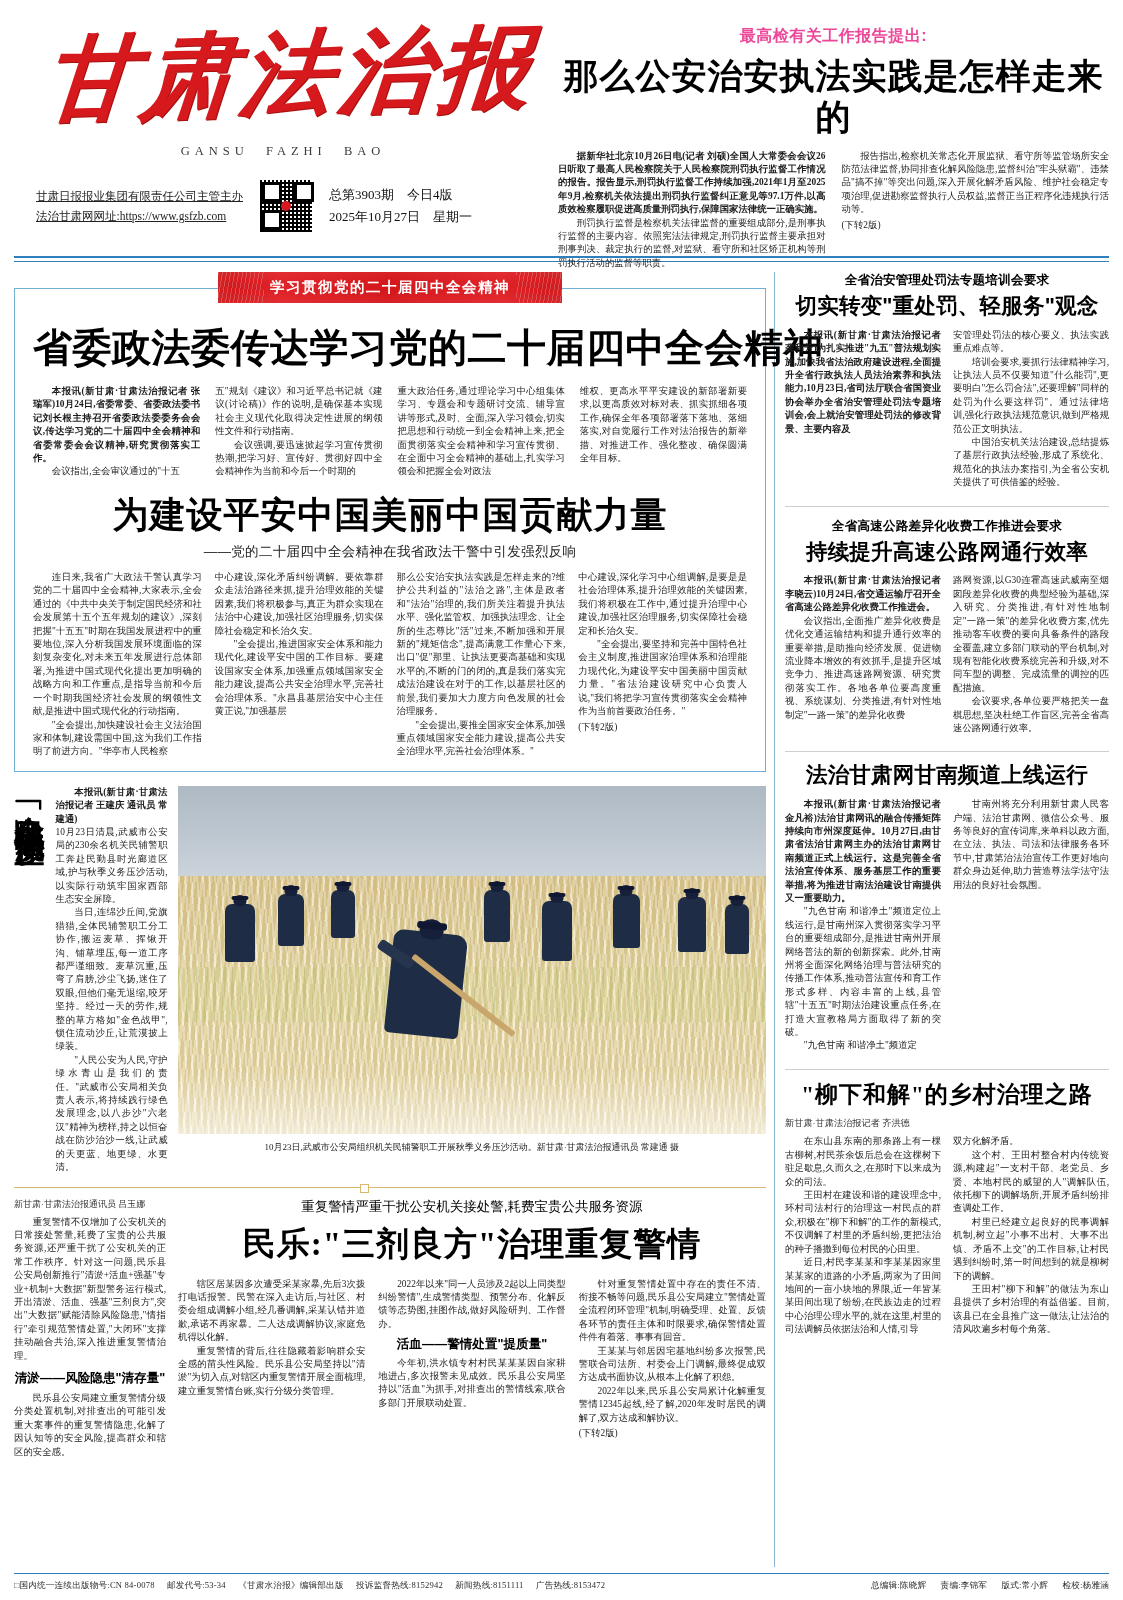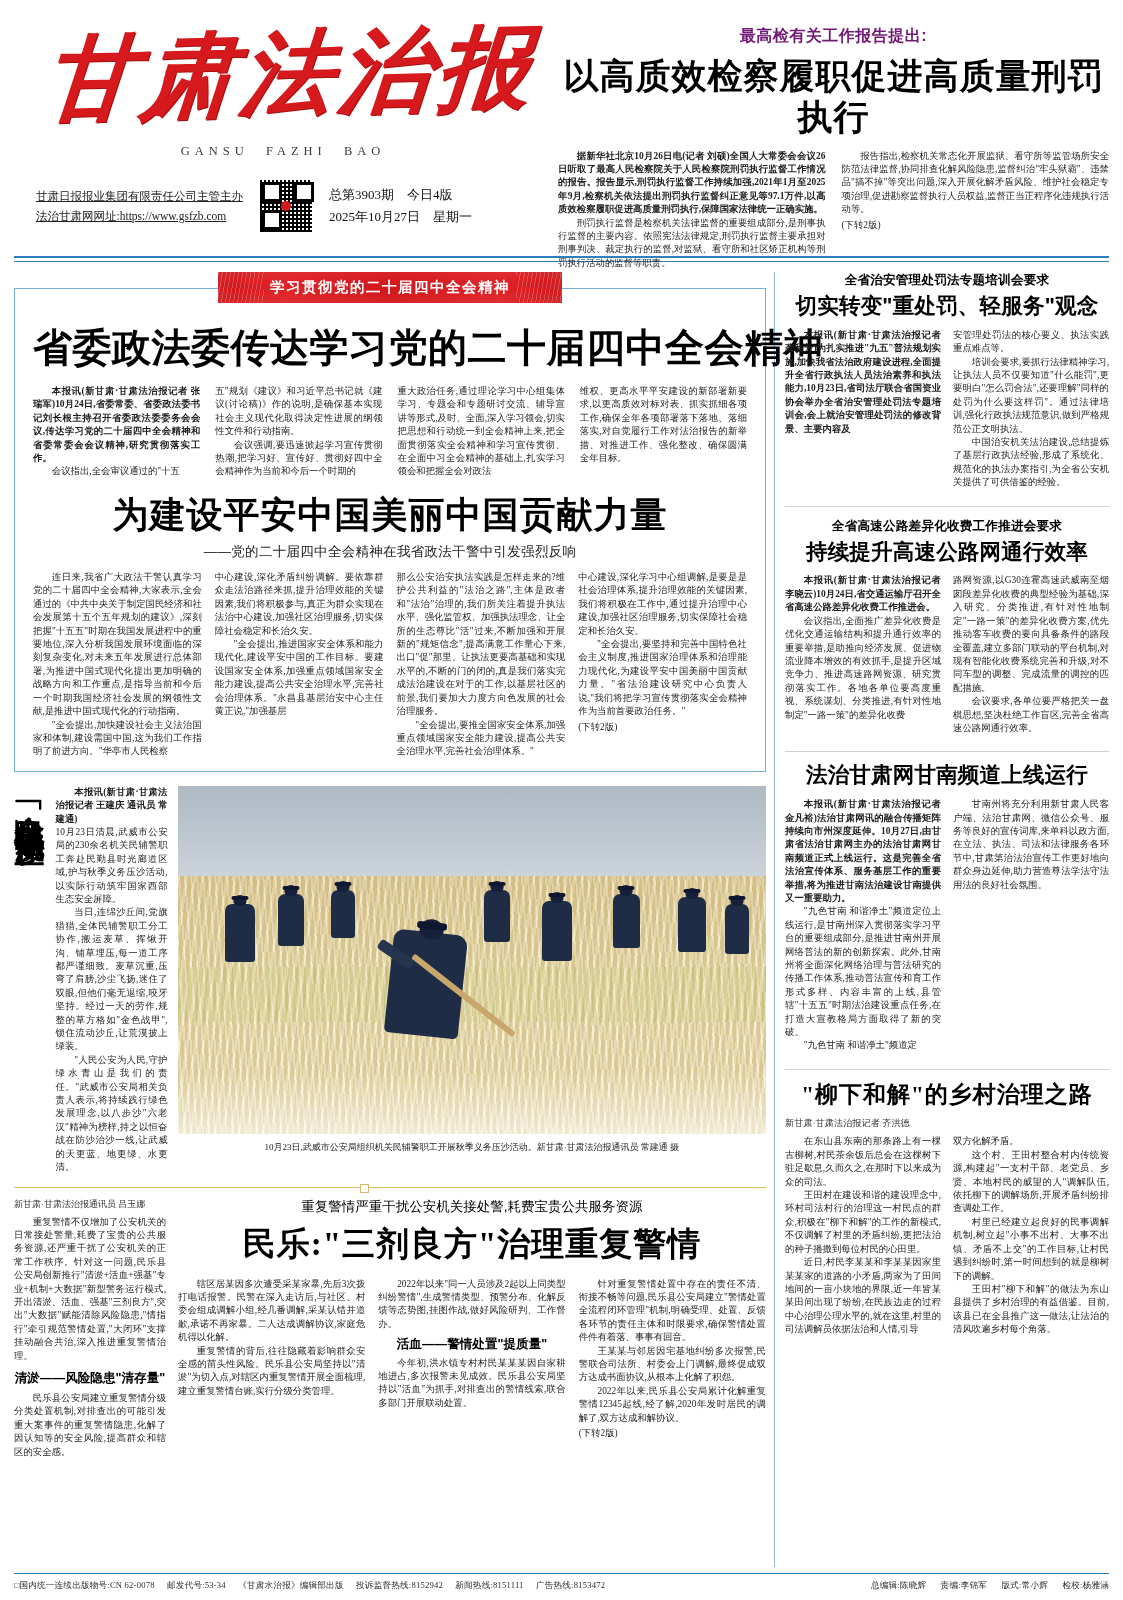--- a/index.html
+++ b/index.html
@@ -111,21 +111,21 @@
   .mh-right {
     flex: 1;
     padding-top: 4px;
     padding-left: 6px;
   }
   .kicker-top {
     text-align: center;
     font-family: "Liberation Sans", sans-serif;
     font-size: 16px;
     font-weight: bold;
-    color: #701a75;
+    color: #ec4899;
     letter-spacing: 0.5px;
     margin-bottom: 8px;
   }
   .headline-top {
     text-align: center;
     font-family: "Liberation Sans", sans-serif;
     font-size: 35px;
     font-weight: bold;
     color: #000;
     letter-spacing: 1px;
@@ -477,21 +477,21 @@
             <span>2025年10月27日</span>
             &nbsp;&nbsp;
             <span>星期一</span>
           </div>
         </div>
       </div>
     </div>
 
     <div class="mh-right">
       <div class="kicker-top">最高检有关工作报告提出:</div>
-      <div class="headline-top">以高质效检察履职促进高质量刑罚执行</div>
+      <div class="headline-top">那么公安治安执法实践是怎样走来的</div>
 
       <div class="top-cols">
         <div class="col bt">
           <p class="lead">据新华社北京10月26日电(记者 刘硕)全国人大常委会会议26日听取了最高人民检察院关于人民检察院刑罚执行监督工作情况的报告。报告显示,刑罚执行监督工作持续加强,2021年1月至2025年9月,检察机关依法提出刑罚执行监督纠正意见等97.1万件,以高质效检察履职促进高质量刑罚执行,保障国家法律统一正确实施。</p>
           <p>刑罚执行监督是检察机关法律监督的重要组成部分,是刑事执行监督的主要内容。依照宪法法律规定,刑罚执行监督主要承担对刑事判决、裁定执行的监督,对监狱、看守所和社区矫正机构等刑罚执行活动的监督等职责。</p>
         </div>
         <div class="col bt">
           <p>报告指出,检察机关常态化开展监狱、看守所等监管场所安全防范法律监督,协同排查化解风险隐患,监督纠治"牢头狱霸"、违禁品"搞不掉"等突出问题,深入开展化解矛盾风险、维护社会稳定专项治理,促进勘察监督执行人员权益,监督正当正程序化违规执行活动等。</p>
           <span class="jump">(下转2版)</span>
         </div>
@@ -721,21 +721,21 @@
         </div>
       </div>
 
     </div>
   </div>
 
   <div class="footer">
     <div class="footer-rule"></div>
     <div class="footer-row">
       <div class="fl">
-        <span>□国内统一连续出版物号:CN 62-0078</span>
+        <span>□国内统一连续出版物号:CN 84-0078</span>
         <span>邮发代号:53-34</span>
         <span>《甘肃水治报》编辑部出版</span>
         <span>投诉监督热线:8152942</span>
         <span>新闻热线:8151111</span>
         <span>广告热线:8153472</span>
       </div>
       <div class="fr">
         <span>总编辑:陈晓辉</span>
         <span>责编:李锦军</span>
         <span>版式:常小辉</span>

